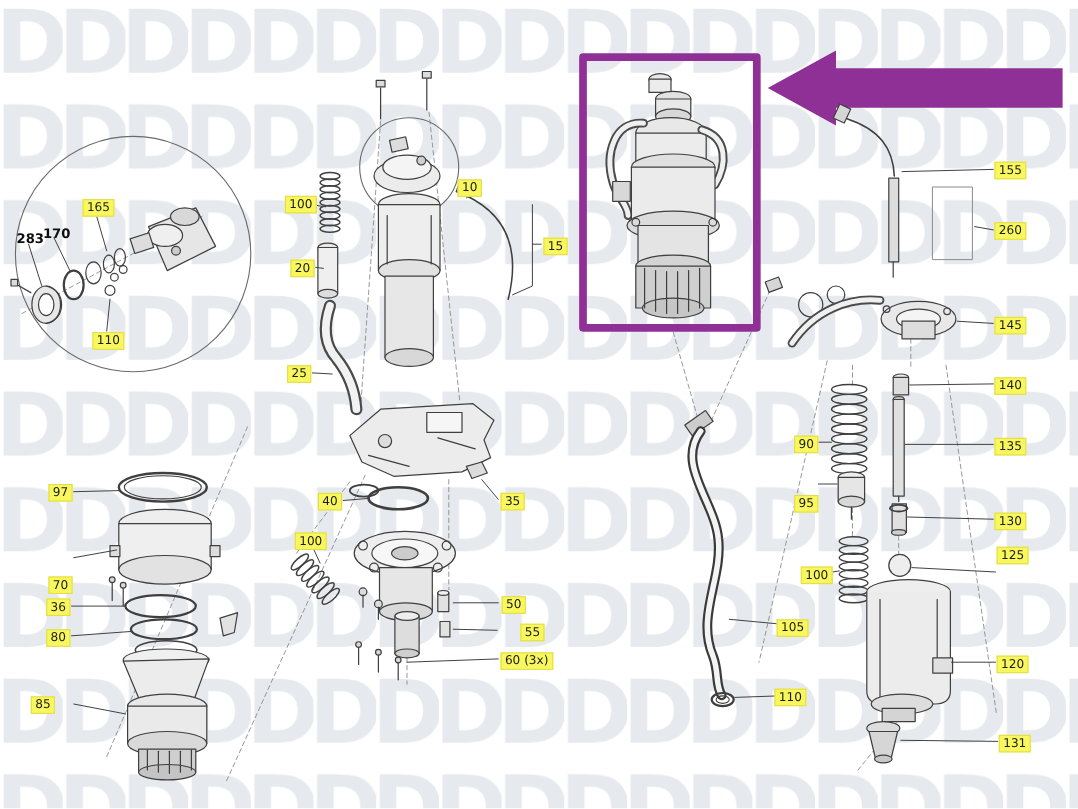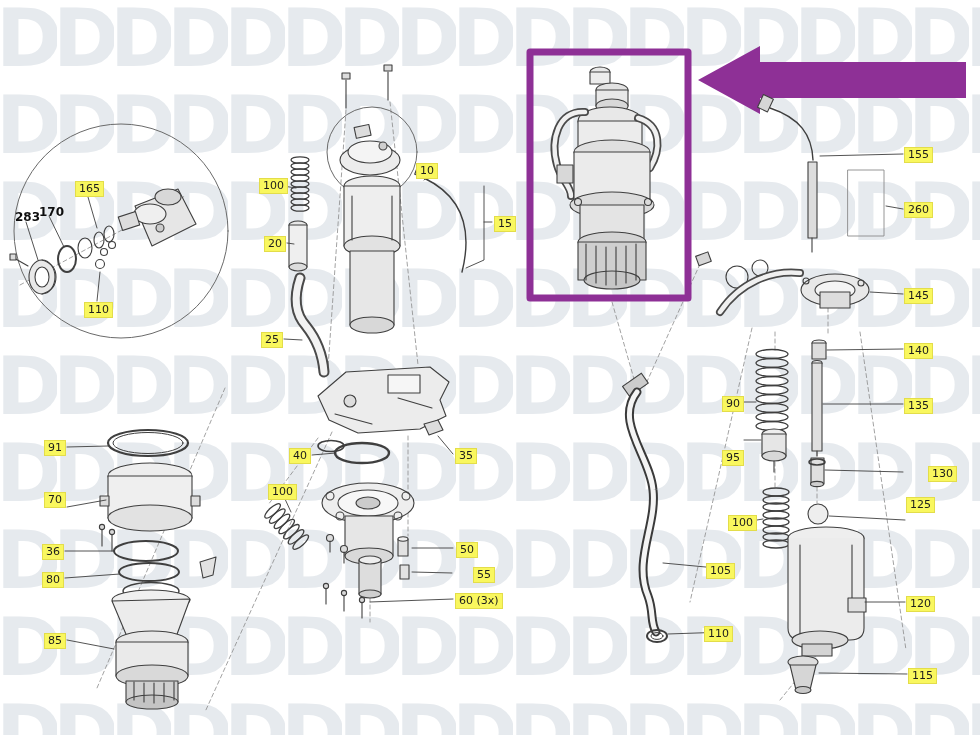--- a/index.html
+++ b/index.html
@@ -438,38 +438,38 @@
 <div class="labels">
   <div class="part-label plain" style="left:12px;top:210px">283</div>
   <div class="part-label plain" style="left:36px;top:205px">170</div>
   <div class="part-label" style="left:75px;top:181px">165</div>
   <div class="part-label" style="left:84px;top:302px">110</div>
   <div class="part-label" style="left:259px;top:178px">100</div>
   <div class="part-label" style="left:264px;top:236px">20</div>
   <div class="part-label" style="left:416px;top:163px">10</div>
   <div class="part-label" style="left:494px;top:216px">15</div>
   <div class="part-label" style="left:261px;top:332px">25</div>
-  <div class="part-label" style="left:44px;top:440px">91</div>
-  <div class="part-label" style="left:44px;top:492px">70</div>
+  <div class="part-label" style="left:44px;top:440px">97</div>
+  <div class="part-label" style="left:44px;top:524px">70</div>
   <div class="part-label" style="left:42px;top:544px">36</div>
   <div class="part-label" style="left:42px;top:572px">80</div>
-  <div class="part-label" style="left:44px;top:633px">85</div>
+  <div class="part-label" style="left:28px;top:633px">85</div>
   <div class="part-label" style="left:289px;top:448px">40</div>
   <div class="part-label" style="left:455px;top:448px">35</div>
   <div class="part-label" style="left:268px;top:484px">100</div>
   <div class="part-label" style="left:456px;top:542px">50</div>
   <div class="part-label" style="left:473px;top:567px">55</div>
   <div class="part-label" style="left:455px;top:593px">60 (3x)</div>
   <div class="part-label" style="left:722px;top:396px">90</div>
   <div class="part-label" style="left:722px;top:450px">95</div>
   <div class="part-label" style="left:728px;top:515px">100</div>
   <div class="part-label" style="left:706px;top:563px">105</div>
   <div class="part-label" style="left:704px;top:626px">110</div>
   <div class="part-label" style="left:904px;top:147px">155</div>
   <div class="part-label" style="left:904px;top:202px">260</div>
   <div class="part-label" style="left:904px;top:288px">145</div>
   <div class="part-label" style="left:904px;top:343px">140</div>
   <div class="part-label" style="left:904px;top:398px">135</div>
-  <div class="part-label" style="left:928px;top:466px">130</div>
+  <div class="part-label" style="left:904px;top:466px">130</div>
   <div class="part-label" style="left:906px;top:497px">125</div>
   <div class="part-label" style="left:906px;top:596px">120</div>
-  <div class="part-label" style="left:908px;top:668px">115</div>
+  <div class="part-label" style="left:908px;top:668px">131</div>
 </div>
 
 </body></html>

